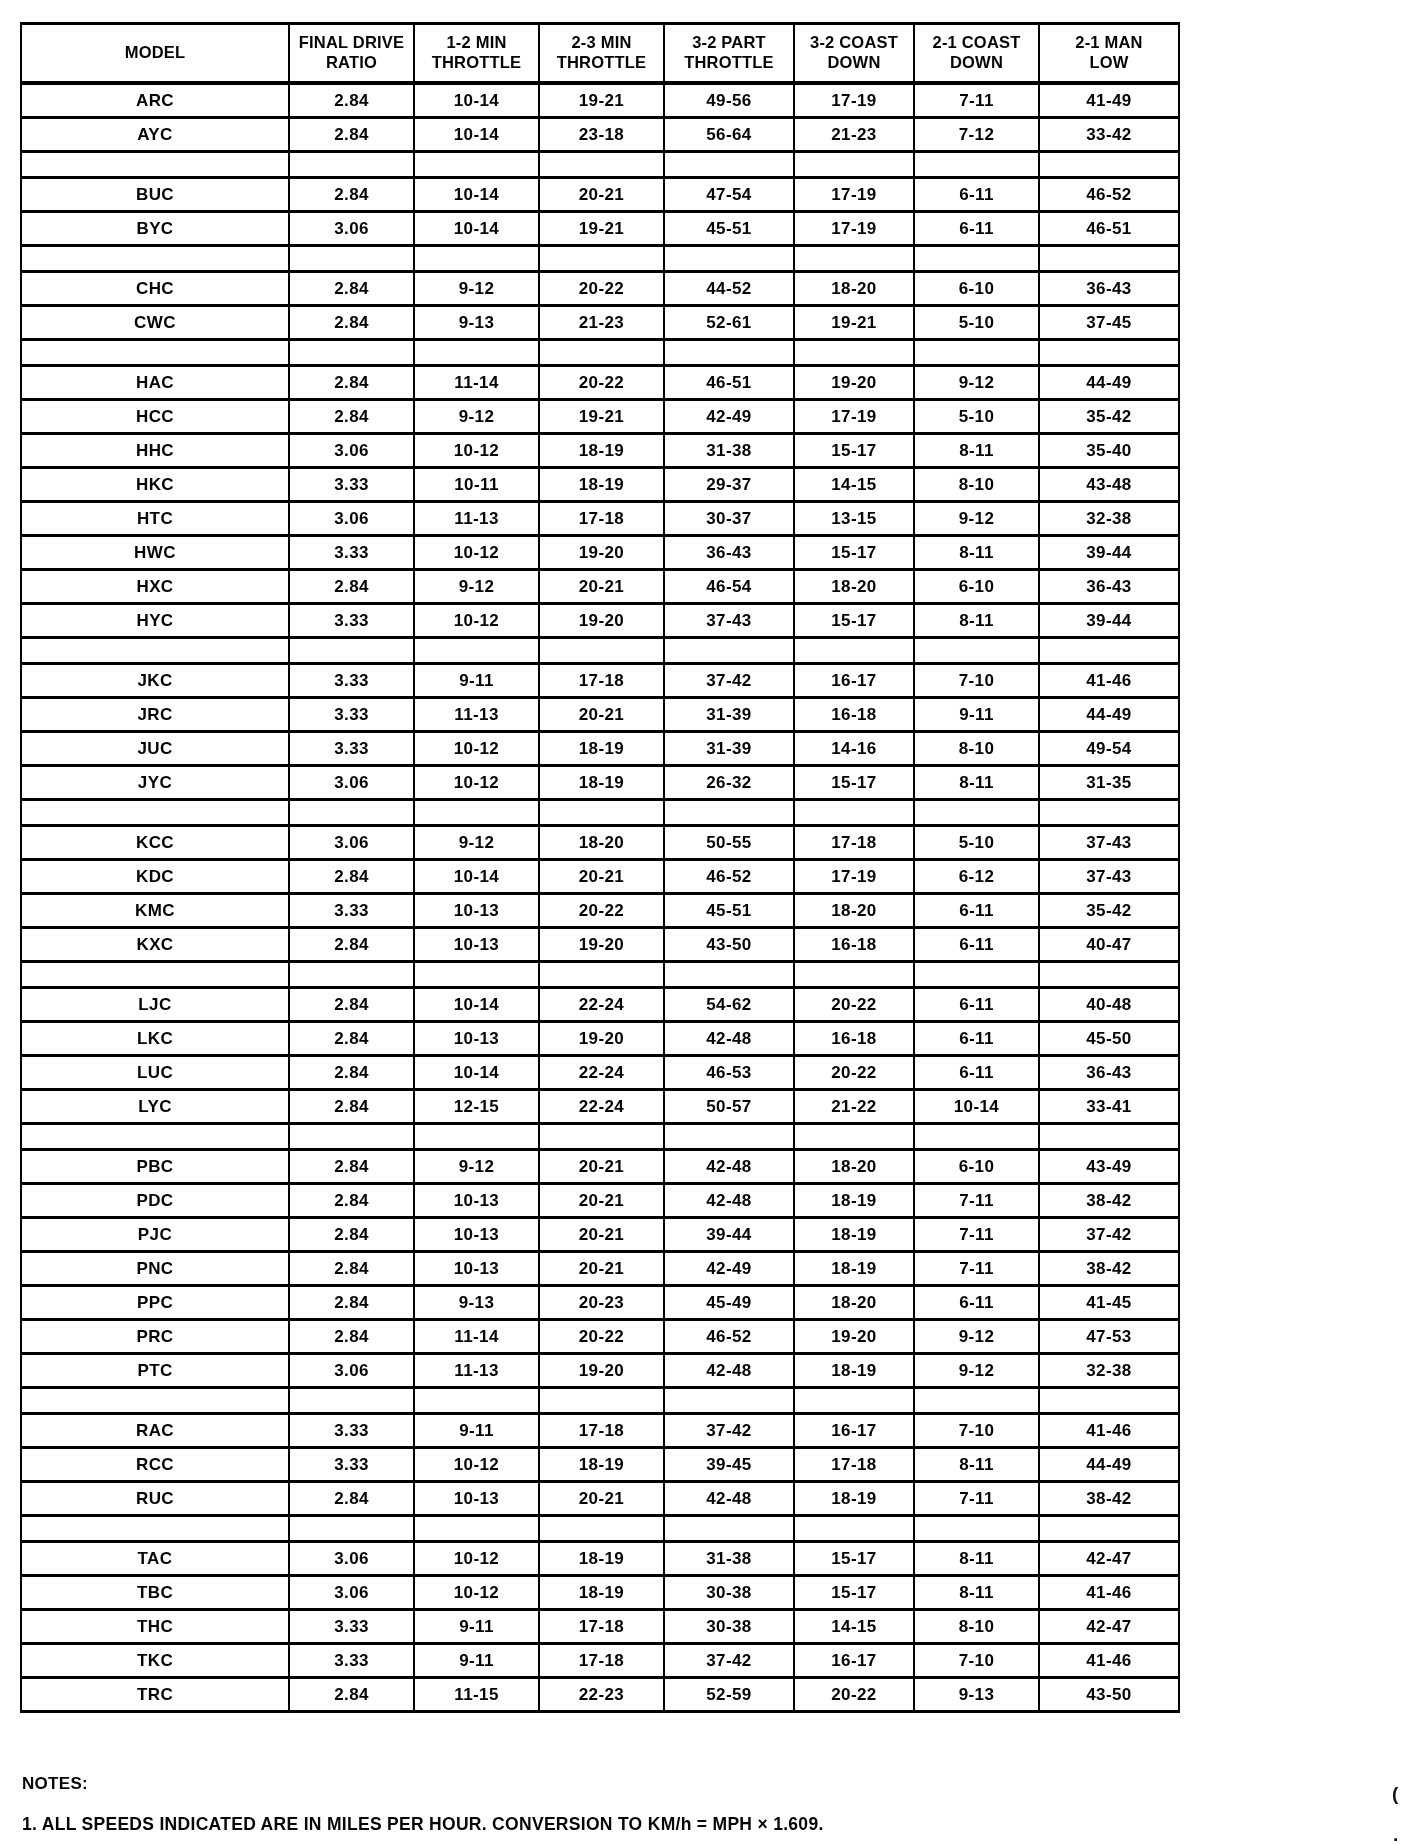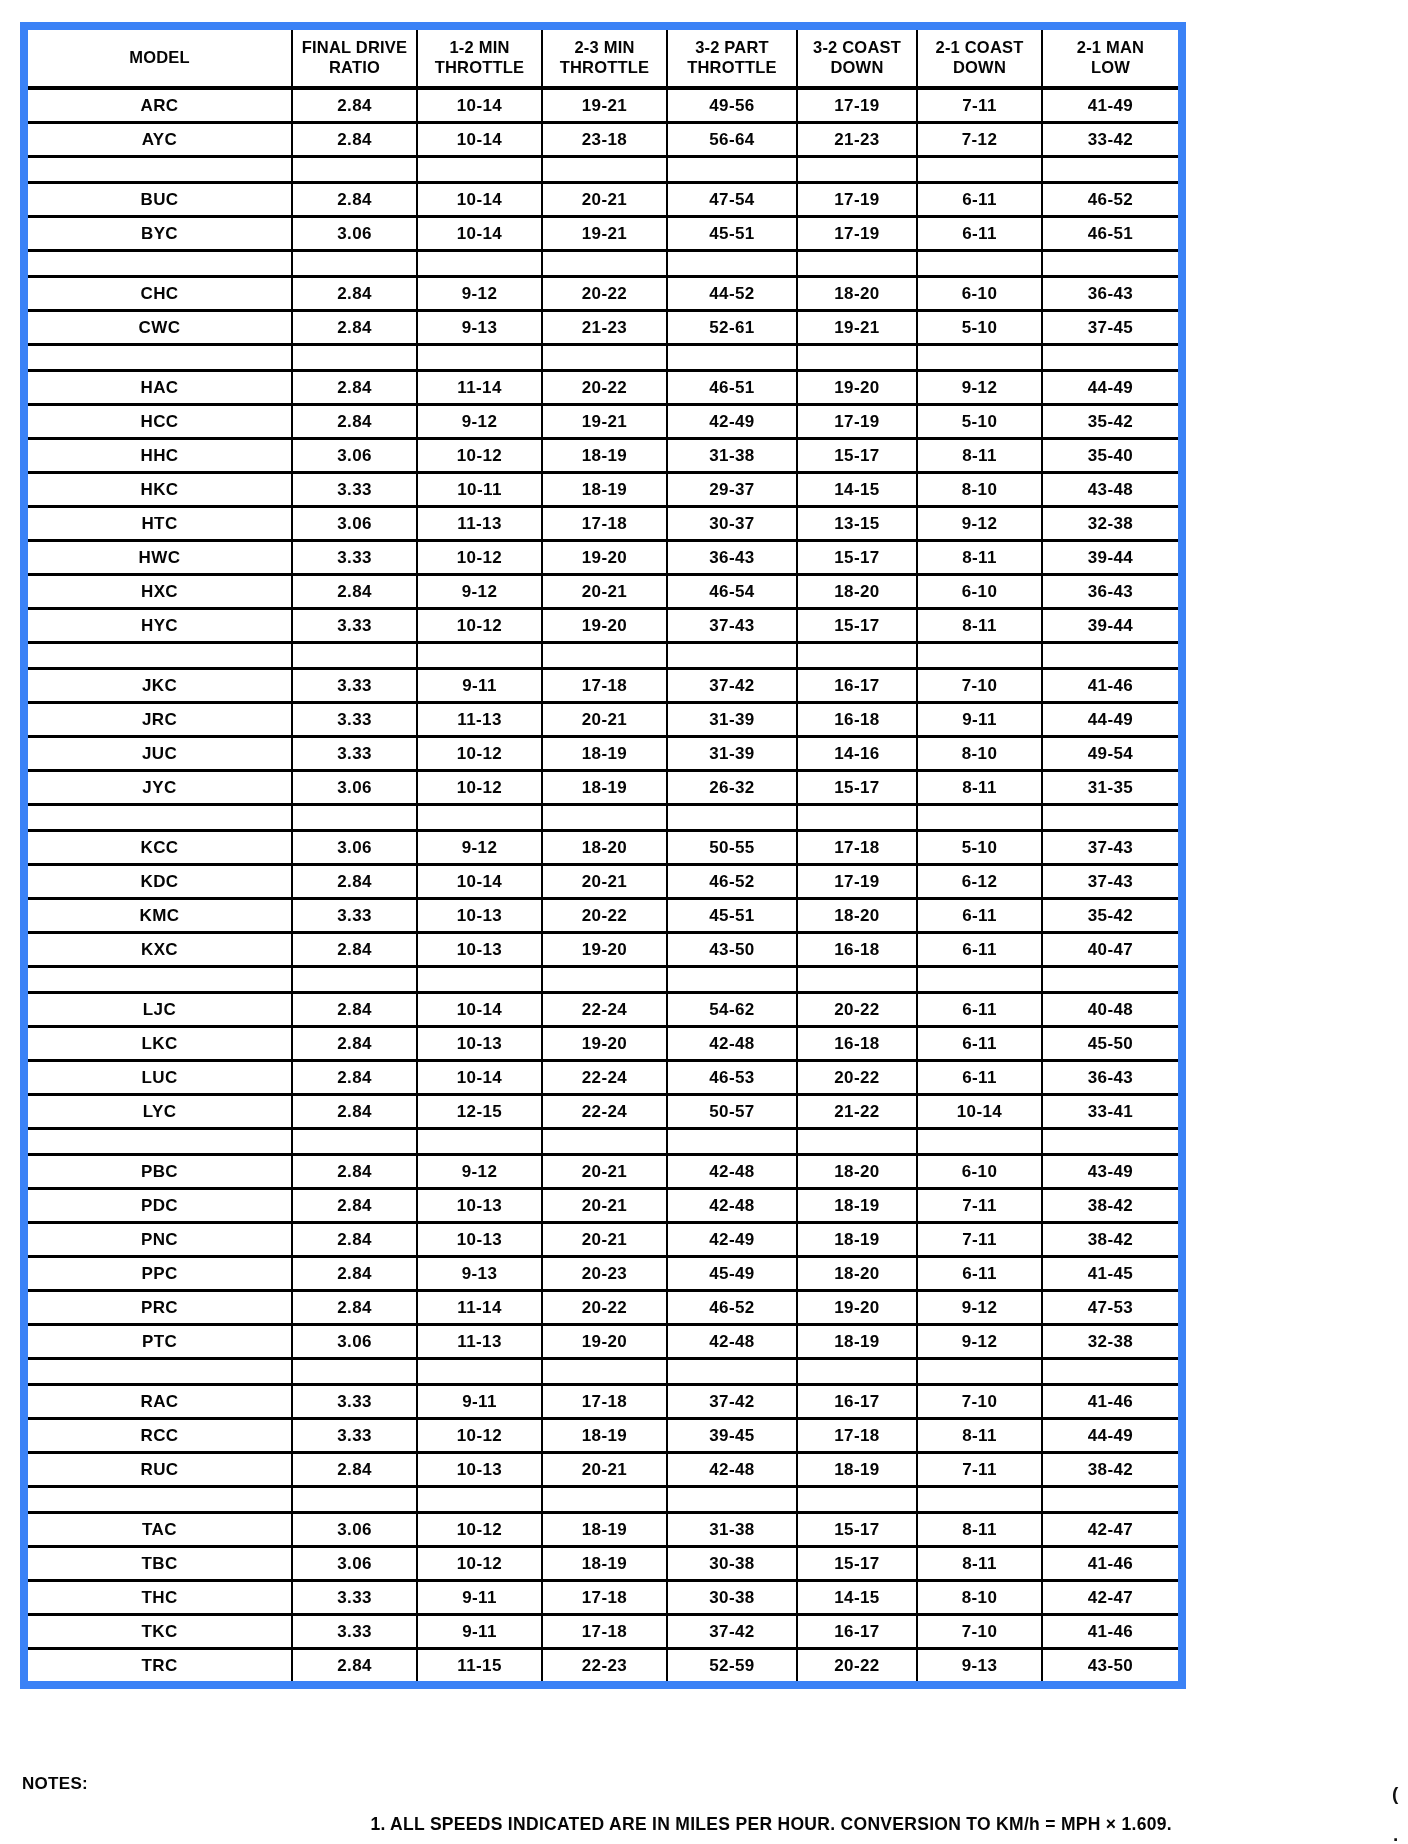--- a/index.html
+++ b/index.html
@@ -12,21 +12,21 @@
     color: #050505;
     overflow: hidden;
   }
   table.shift-table {
     position: absolute;
     left: 20px;
     top: 22px;
     width: 1158px;
     border-collapse: collapse;
     table-layout: fixed;
-    border: 8px solid #3b82f6;
+    border: 2px solid #3b82f6;
   }
   table.shift-table th,
   table.shift-table td {
     border-left: 2px solid #000;
     border-right: 2px solid #000;
     border-top: 3px solid #000;
     border-bottom: 3px solid #000;
     padding: 0;
     text-align: center;
     vertical-align: middle;
@@ -59,21 +59,20 @@
   }
   .notes-heading {
     font-size: 17px;
     letter-spacing: 0.3px;
     margin-bottom: 20px;
   }
   .note-line {
     font-size: 17.5px;
     letter-spacing: 0.3px;
     margin-bottom: 8px;
-    text-align: right;
   }
   .artifact {
     position: absolute;
     font-size: 19px;
     font-weight: 700;
     color: #111;
   }
   .artifact-1 { left: 1392px; top: 1783px; }
   .artifact-2 { left: 1393px; top: 1824px; }
 </style>
@@ -473,20 +472,30 @@
           <td>PDC</td>
           <td>2.84</td>
           <td>10-13</td>
           <td>20-21</td>
           <td>42-48</td>
           <td>18-19</td>
           <td>7-11</td>
           <td>38-42</td>
         </tr>
         <tr>
+          <td>PJC</td>
+          <td>2.84</td>
+          <td>10-13</td>
+          <td>20-21</td>
+          <td>39-44</td>
+          <td>18-19</td>
+          <td>7-11</td>
+          <td>37-42</td>
+        </tr>
+        <tr>
           <td>PNC</td>
           <td>2.84</td>
           <td>10-13</td>
           <td>20-21</td>
           <td>42-49</td>
           <td>18-19</td>
           <td>7-11</td>
           <td>38-42</td>
         </tr>
         <tr>

